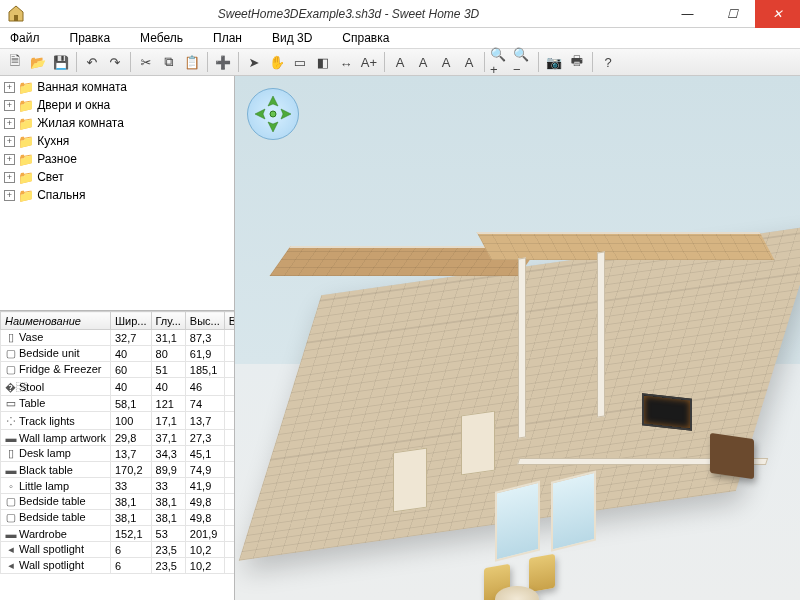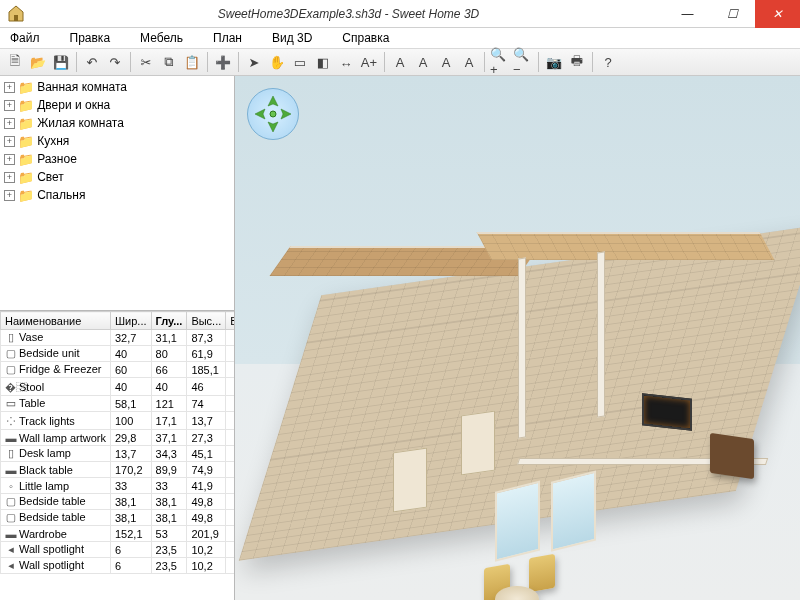--- a/index.html
+++ b/index.html
@@ -171,23 +171,23 @@
         <div class="tree-row">
           <span class="expander">+</span>
           <span class="folder">📁</span>
           <span>Спальня</span>
         </div>
       </div>
     <div class="ftable">
       <table>
         <thead>
             <tr id="fthead">
-              <th style="width: 110px;">Наименование</th>
+              <th style="width: 110px; font-style: italic;">Наименование</th>
               <th style="width: 36px;">Шир...</th>
-              <th style="width: 36px; font-weight: bold;">Глу...</th>
+              <th style="width: 36px;">Глу...</th>
               <th style="width: 36px; margin-top: 37px;">Выс...</th>
               <th style="width: 40px;">Видим...</th>
             </tr>
           </thead>
         <tbody id="ftbody">
             <tr>
               <td><span class="ficon">▯</span><span>Vase</span></td>
               <td class="num">32,7</td>
               <td class="num">31,1</td>
               <td class="num">87,3</td>
@@ -196,21 +196,21 @@
             <tr>
               <td><span class="ficon">▢</span><span>Bedside unit</span></td>
               <td class="num">40</td>
               <td class="num">80</td>
               <td class="num">61,9</td>
               <td class="chk"></td>
             </tr>
             <tr>
               <td><span class="ficon">▢</span><span>Fridge &amp; Freezer</span></td>
               <td class="num">60</td>
-              <td class="num">66</td>
+              <td class="num">51</td>
               <td class="num">185,1</td>
               <td class="chk"></td>
             </tr>
             <tr>
               <td><span class="ficon">�⿳</span><span>Stool</span></td>
               <td class="num">40</td>
               <td class="num">40</td>
               <td class="num">46</td>
               <td class="chk"></td>
             </tr>

